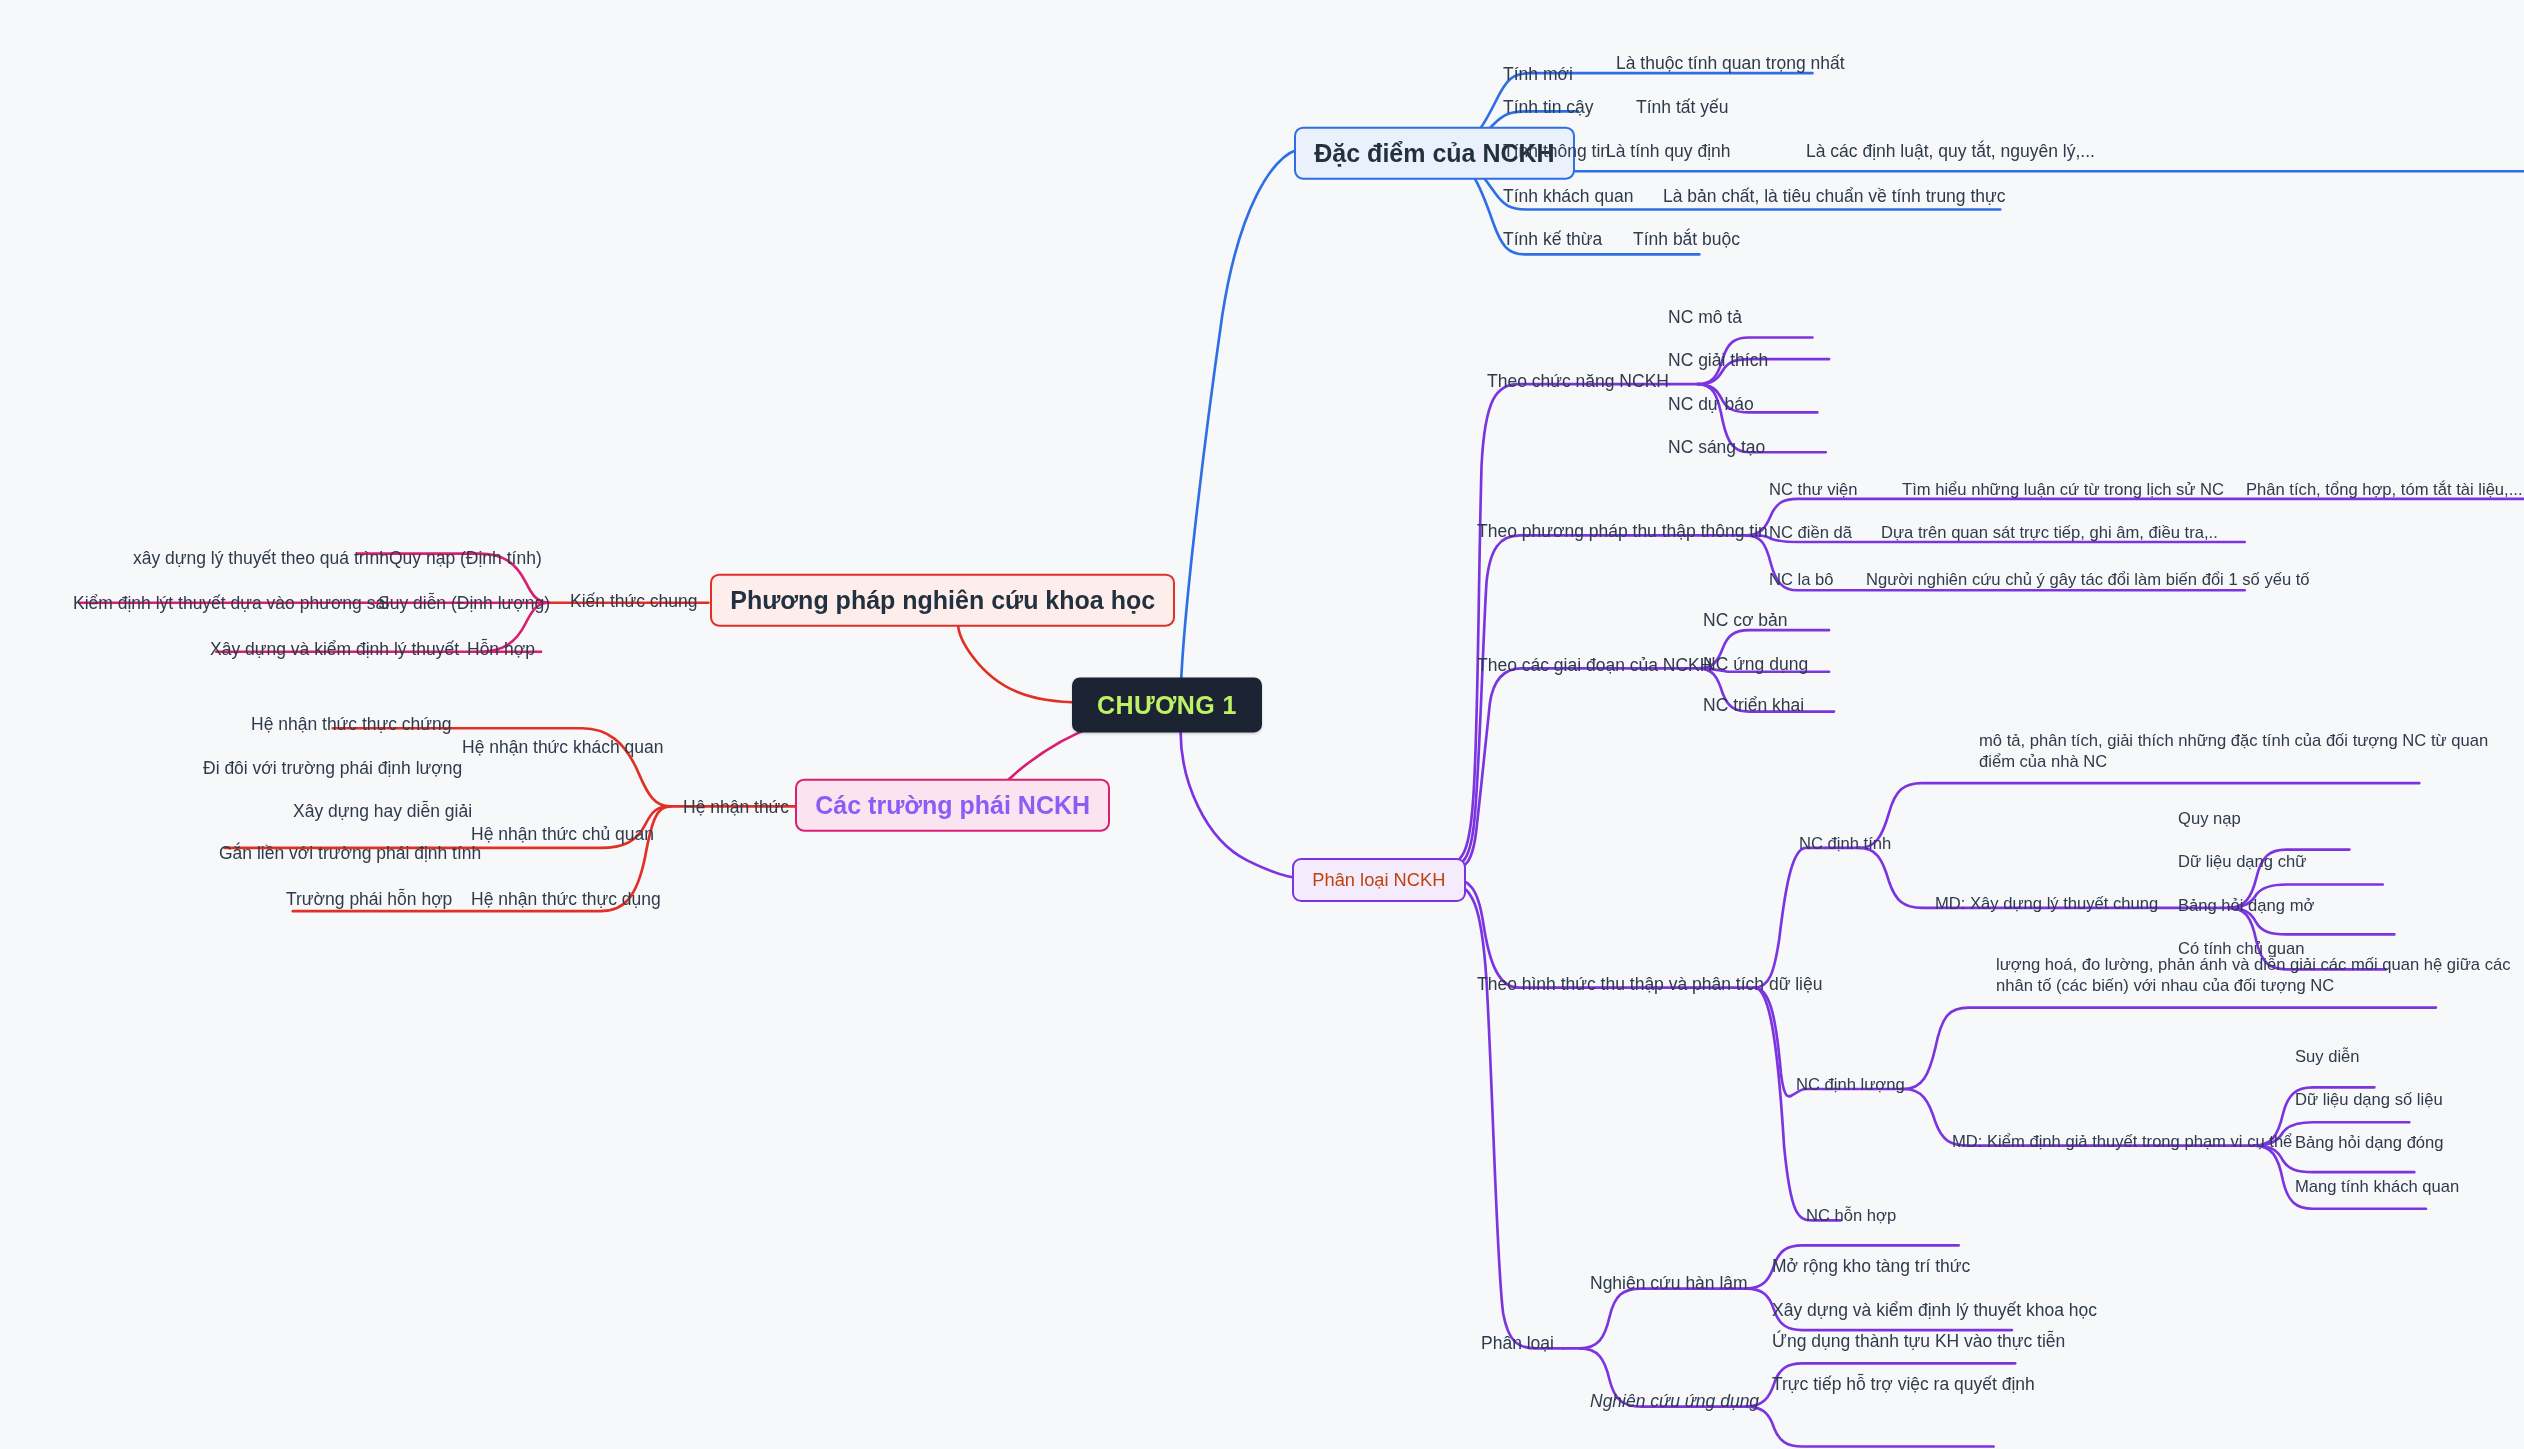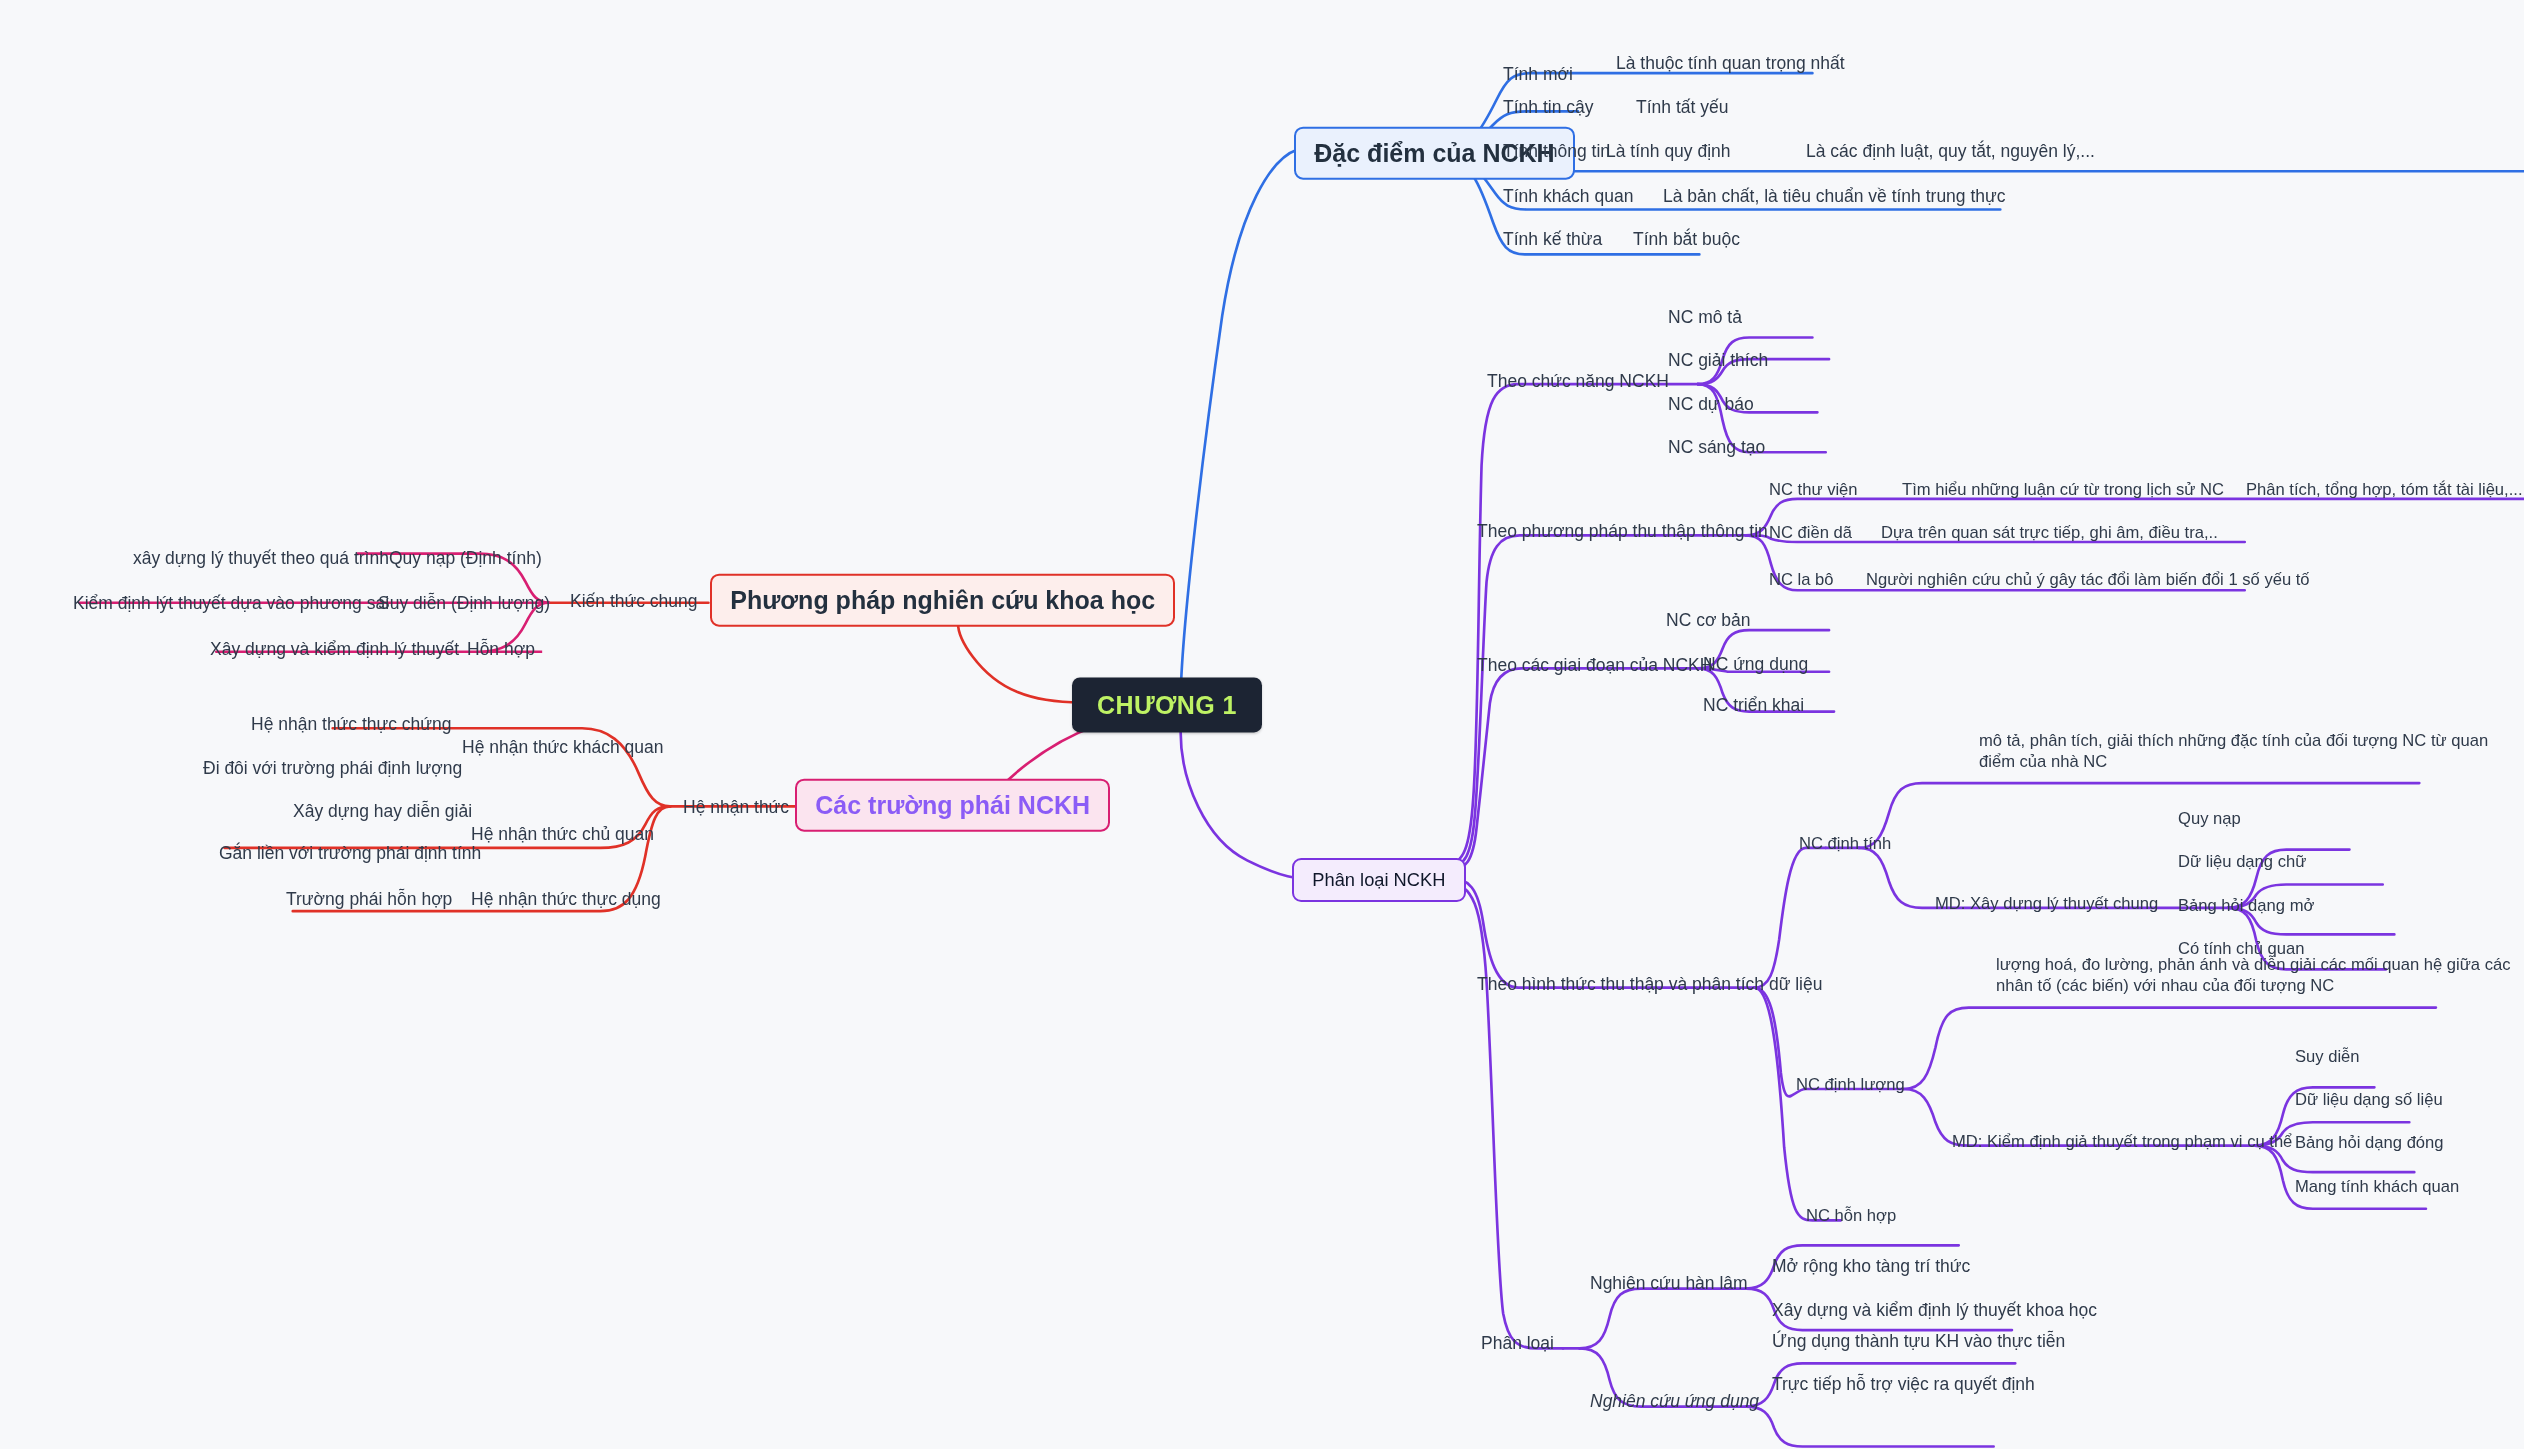--- a/index.html
+++ b/index.html
@@ -9,21 +9,21 @@
   .node{position:absolute;white-space:nowrap;color:#2b3445;line-height:1.28;}
   .lbl{font-size:17.5px;color:#2f3a4a;}
   .lbl.sm{font-size:16.6px;}
   .lbl.wrap{white-space:normal;margin-left:44px;}
   .root{background:#1c2433;color:#bef264;border-radius:8px;font-size:25px;font-weight:bold;
         padding:11.6px 25px;letter-spacing:0.4px;box-shadow:0 0.8px 2.5px rgba(0,0,0,.18);}
   .box{border-radius:9.1px;padding:8.3px 18.3px;font-size:25px;font-weight:bold;border:2.1px solid;}
   .box.red{background:#fdeeec;border-color:#e03127;color:#23303f;}
   .box.pink{background:#fbe4ef;border-color:#d81f72;color:#8b5cf6;}
   .box.blue{background:#eaf1fd;border-color:#2f6fe4;color:#23303f;}
-  .box.purple{background:#f4ecfd;border-color:#7b34e0;color:#0f172a;font-weight:normal;font-size:18.3px;}
+  .box.purple{background:#f4ecfd;border-color:#7b34e0;color:#c2410c;font-weight:normal;font-size:18.3px;}
 </style>
 </head>
 <body>
 
 <div id="stage">
 
   <svg id="wires" viewBox="0 0 3037 1743">
     <g fill="none" stroke-width="3.2" stroke-linecap="round">
 
       <g stroke="#2f6fe4">
@@ -171,21 +171,21 @@
   <div class="node lbl" style="left:1477px;top:520px;">Theo phương pháp thu thập thông tin</div>
   <div class="node lbl sm" style="left:1769px;top:479px;">NC thư viện</div>
   <div class="node lbl sm" style="left:1902px;top:479px;">Tìm hiểu những luận cứ từ trong lịch sử NC</div>
   <div class="node lbl sm" style="left:2218px;top:479px;margin-left:28px;">Phân tích, tổng hợp, tóm tắt tài liệu,...</div>
   <div class="node lbl sm" style="left:1769px;top:522px;">NC điền dã</div>
   <div class="node lbl sm" style="left:1881px;top:522px;">Dựa trên quan sát trực tiếp, ghi âm, điều tra,..</div>
   <div class="node lbl sm" style="left:1769px;top:569px;">NC la bô</div>
   <div class="node lbl sm" style="left:1866px;top:569px;">Người nghiên cứu chủ ý gây tác đổi làm biến đổi 1 số yếu tố</div>
 
   <div class="node lbl" style="left:1477px;top:654px;">Theo các giai đoạn của NCKH</div>
-  <div class="node lbl" style="left:1666px;top:609px;">NC cơ bản</div>
+  <div class="node lbl" style="left:1703px;top:609px;">NC cơ bản</div>
   <div class="node lbl" style="left:1703px;top:653px;">NC ứng dụng</div>
   <div class="node lbl" style="left:1703px;top:694px;">NC triển khai</div>
 
   <div class="node lbl" style="left:1477px;top:973px;">Theo hình thức thu thập và phân tích dữ liệu</div>
 
   <div class="node lbl sm" style="left:1799px;top:833px;">NC định tính</div>
   <div class="node lbl wrap" style="left:1935px;top:730px;width:515px;font-size:16.6px;">mô tả, phân tích, giải thích những đặc tính của đối tượng NC từ quan điểm của nhà NC</div>
   <div class="node lbl sm" style="left:1935px;top:893px;">MD: Xây dựng lý thuyết chung</div>
   <div class="node lbl sm" style="left:2178px;top:808px;">Quy nạp</div>
   <div class="node lbl sm" style="left:2178px;top:851px;">Dữ liệu dạng chữ</div>

